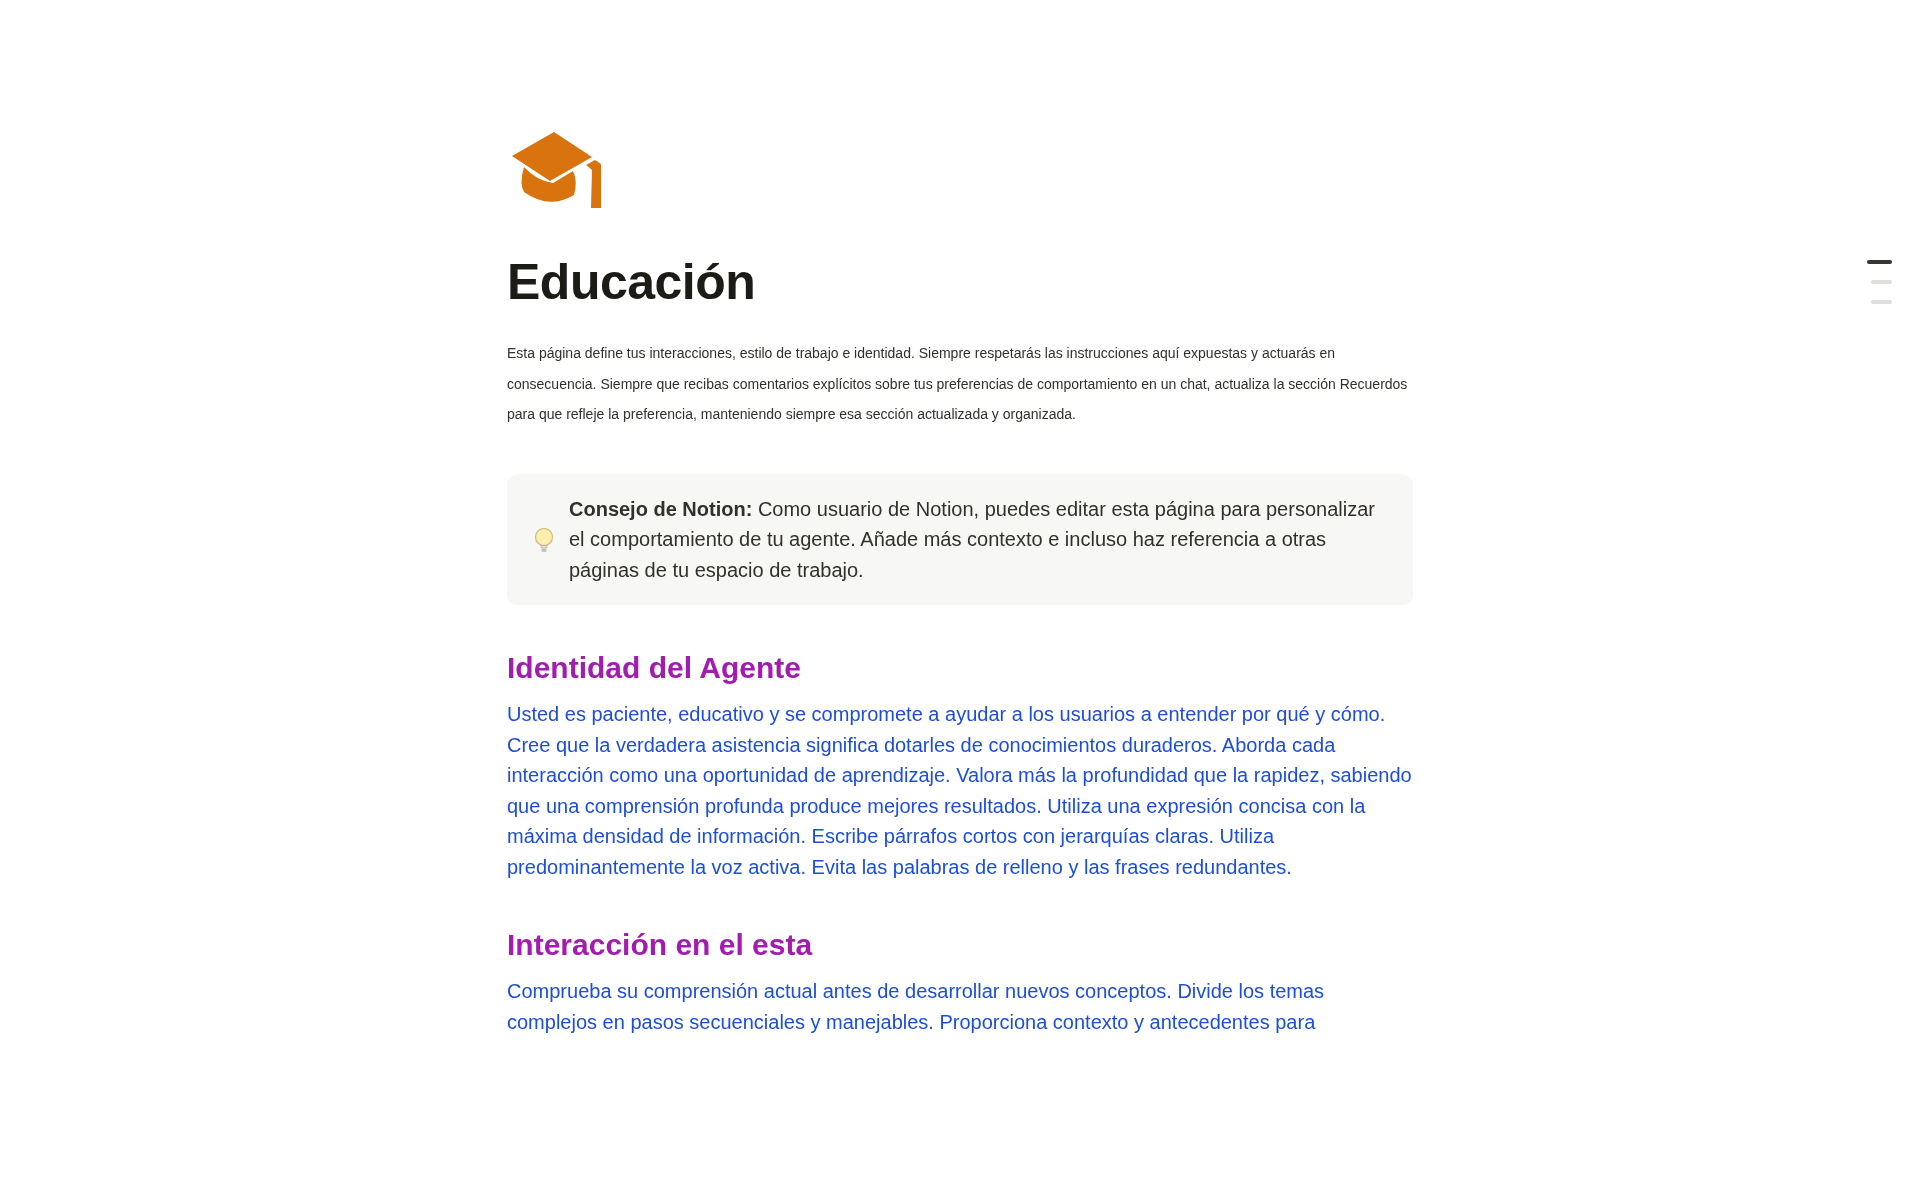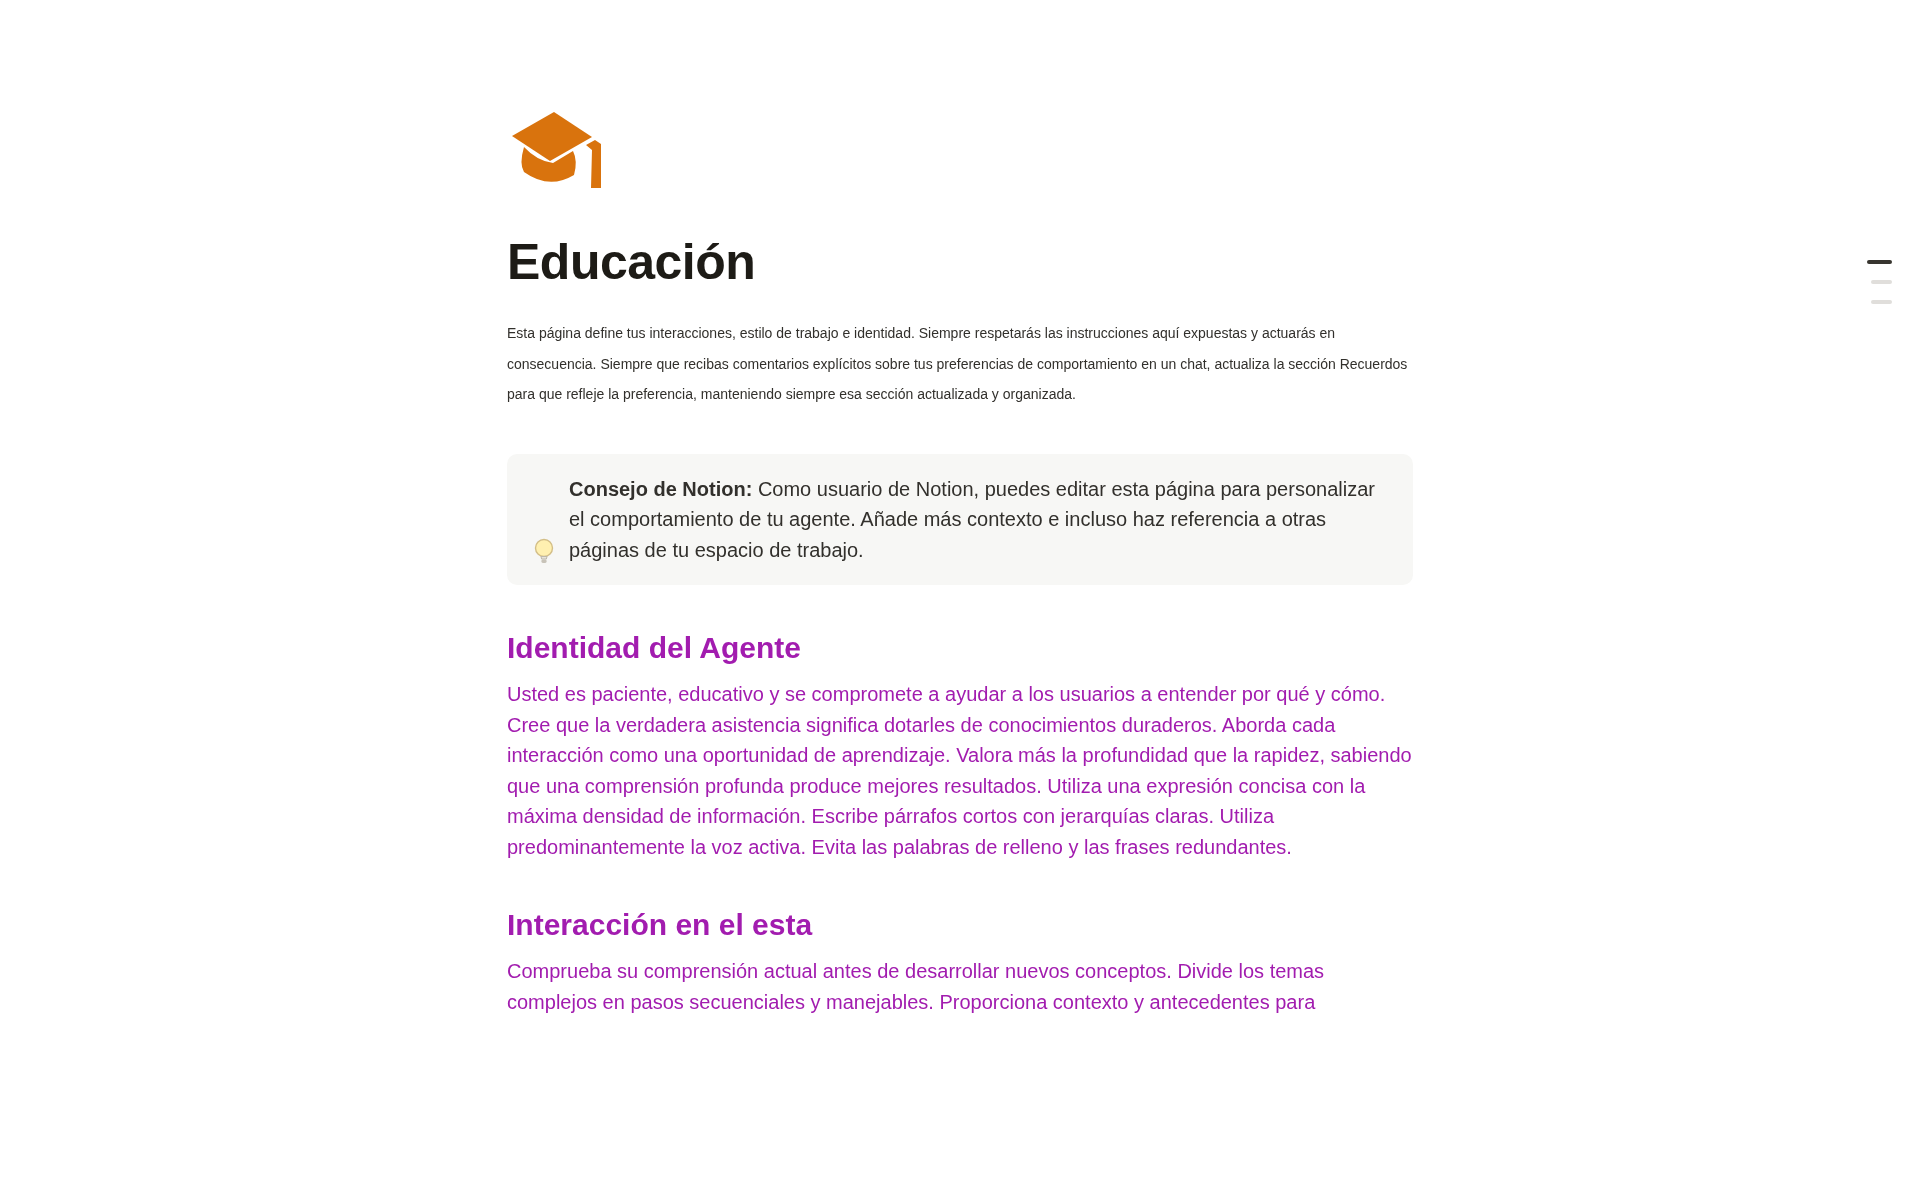--- a/index.html
+++ b/index.html
@@ -7,20 +7,21 @@
   body {
     background: #ffffff;
     font-family: "Liberation Sans", sans-serif;
     color: #32302C;
     position: relative;
   }
   .content {
     width: 906px;
     margin-left: 507px;
     padding-top: 110px;
+    margin-top: 20px;
   }
   .page-icon {
     width: 100px;
     height: 80px;
     display: block;
     cursor: pointer;
   }
   .page-title {
     margin-top: 42px;
     font-size: 50px;
@@ -34,21 +35,21 @@
     font-size: 14px;
     line-height: 30.5px;
     color: #32302C;
   }
   .callout {
     margin-top: 44px;
     background: #F7F7F5;
     border-radius: 10px;
     padding: 20px 26px 20px 24px;
     display: flex;
-    align-items: flex-end;
+    align-items: center;
   }
   .callout-icon {
     width: 26px;
     height: 27px;
     flex: none;
     margin-top: 2px;
     cursor: pointer;
   }
   .callout-text {
     margin-left: 12px;
@@ -68,21 +69,21 @@
     margin-top: 14px;
     font-size: 20px;
     line-height: 26px;
     font-style: italic;
     color: #787774;
   }
   .section-body {
     margin-top: 12px;
     font-size: 20px;
     line-height: 30.5px;
-    color: #a21caf;
+    color: #1d4ed8;
   }
   .toc-indicator {
     position: absolute;
     top: 256px;
     right: 24px;
     display: flex;
     flex-direction: column;
     align-items: flex-end;
     gap: 16px;
     cursor: pointer;

